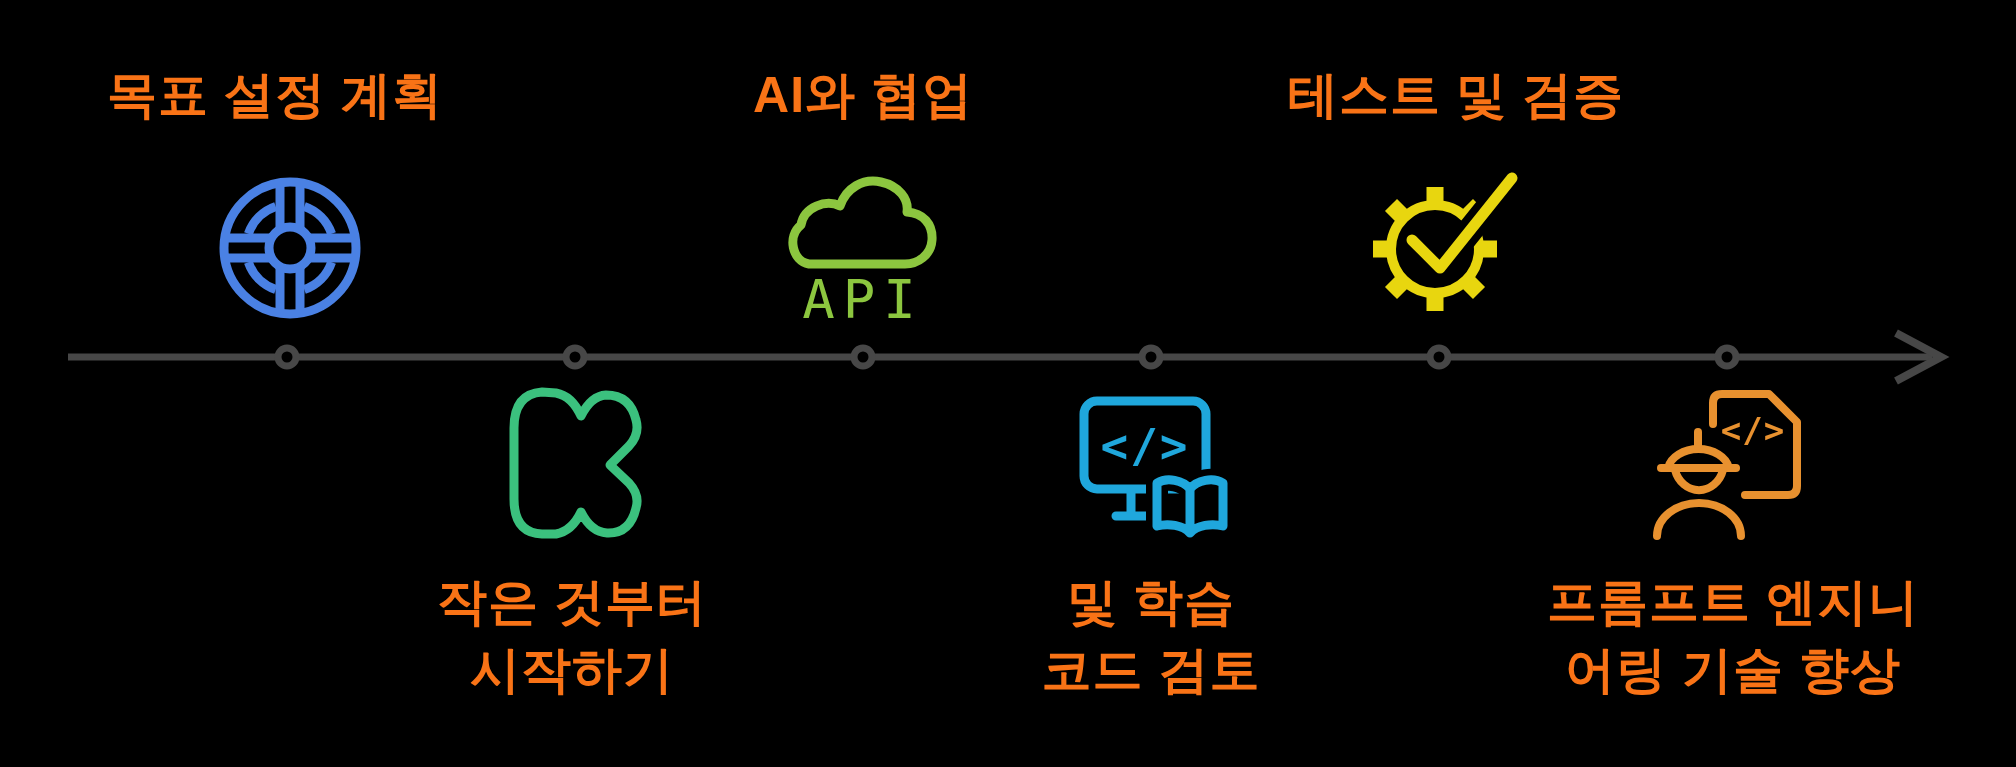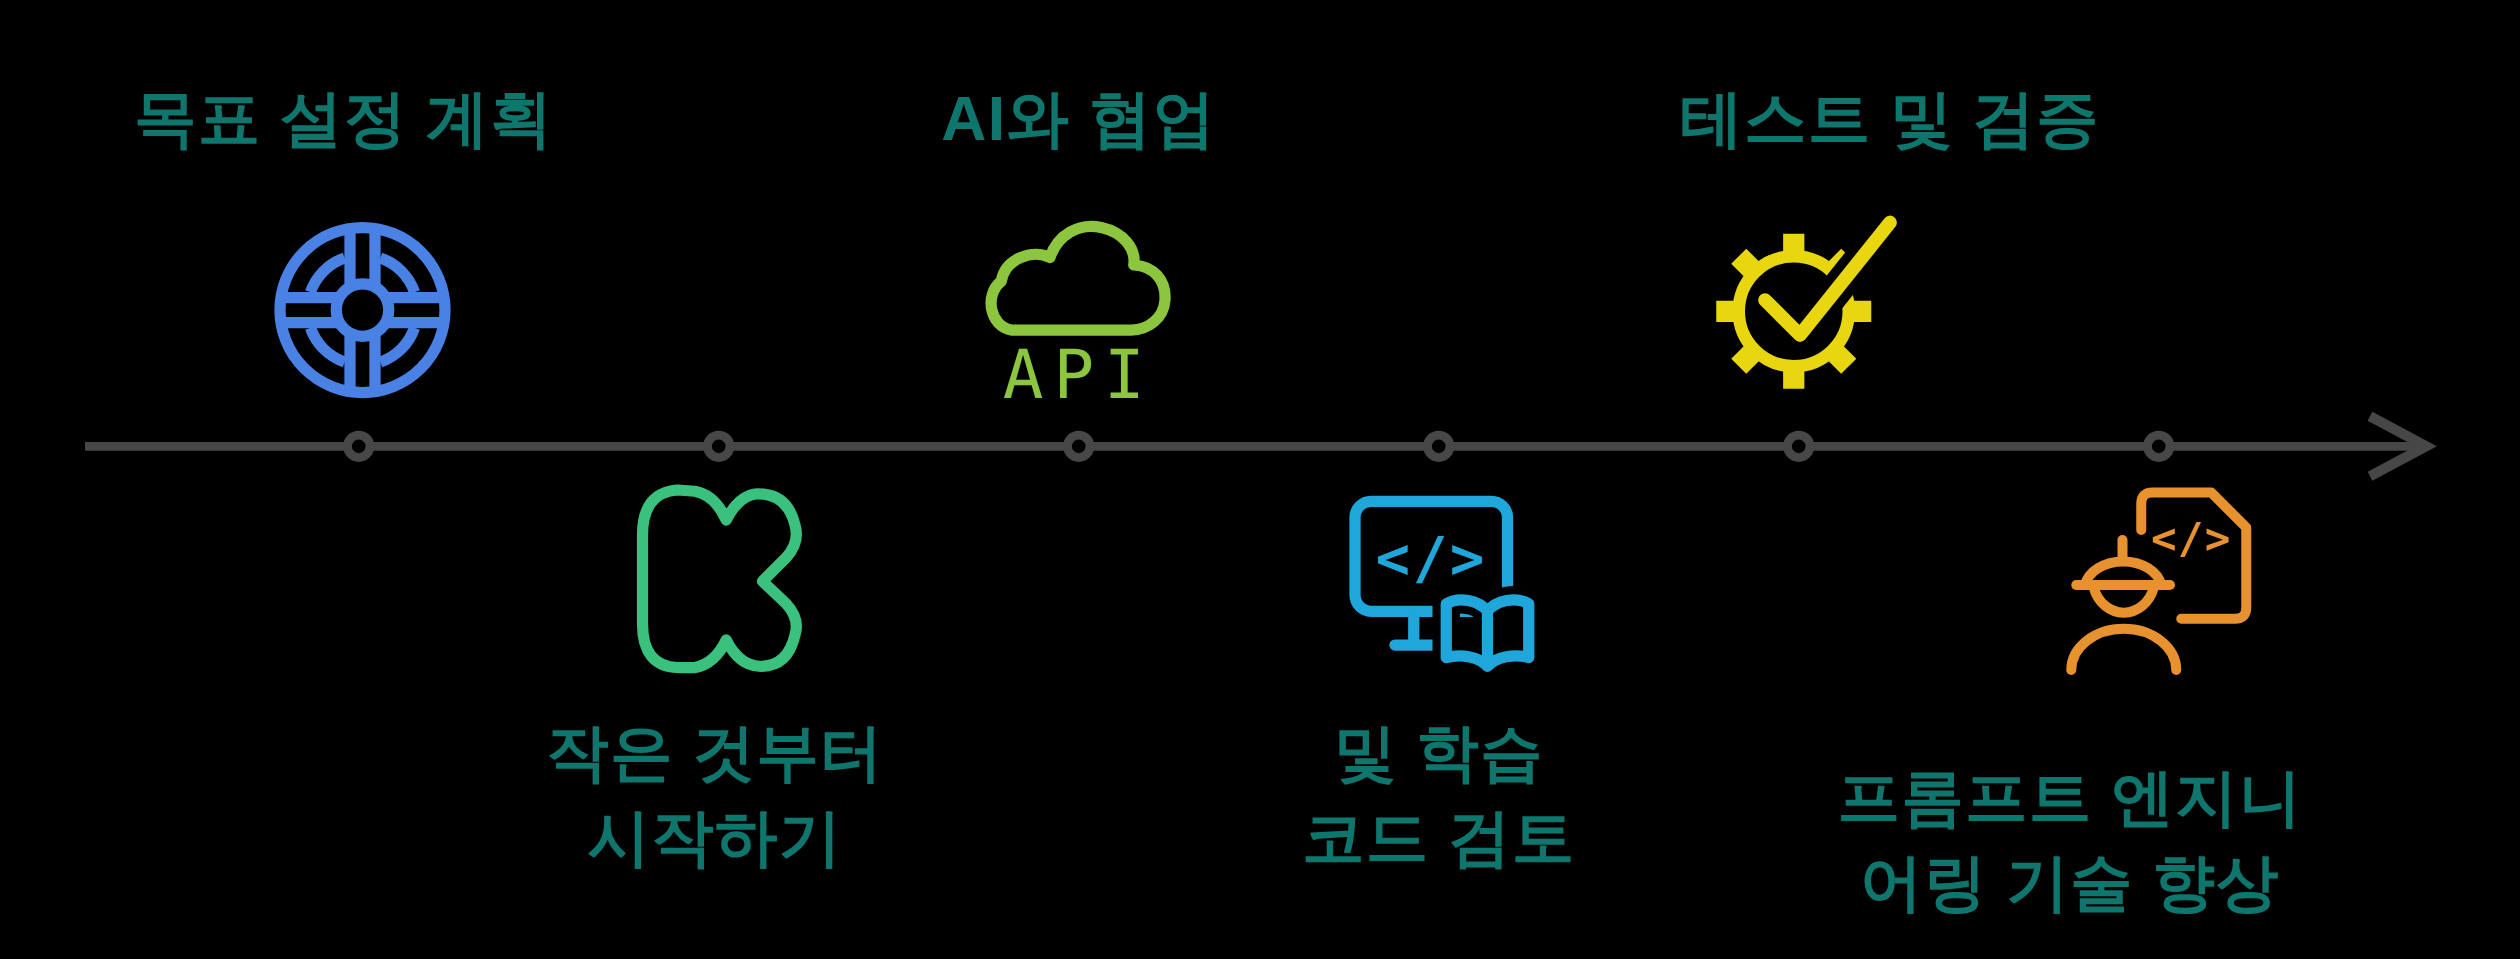--- a/index.html
+++ b/index.html
@@ -7,21 +7,21 @@
     position:relative;
     width:2016px;height:767px;
     background:#000;
     overflow:hidden;
     font-family:"Liberation Sans","DejaVu Sans",sans-serif;
   }
   .diagram-svg{position:absolute;left:0;top:0;}
   .step-label{
     position:absolute;
     transform:translateX(-50%);
-    color:#0f766e;
+    color:#f97316;
     font-weight:600;
     font-size:50px;
     text-align:center;
     white-space:nowrap;
     letter-spacing:1px;
   }
   .label-top{top:64px;line-height:62px;}
   .label-bottom{top:568px;line-height:68px;}
 </style>
 </head>
@@ -141,32 +141,32 @@
   </svg>
 
   <div class="step-label label-top" style="left:275px;">
     <div>목표 설정 계획</div>
   </div>
 
   <div class="step-label label-top" style="left:863px;text-align:right;">
     <div>AI와 협업</div>
   </div>
 
-  <div class="step-label label-top" style="left:1512px;">
+  <div class="step-label label-top" style="left:1456px;">
     <div>테스트 및 검증</div>
   </div>
 
   <div class="step-label label-bottom" style="left:572px;">
     <div>작은 것부터</div>
     <div>시작하기</div>
   </div>
 
   <div class="step-label label-bottom" style="left:1151px;">
     <div>및 학습</div>
     <div>코드 검토</div>
   </div>
 
-  <div class="step-label label-bottom" style="left:1656px;margin-top:36px;">
+  <div class="step-label label-bottom" style="left:1733px;">
     <div>프롬프트 엔지니</div>
     <div>어링 기술 향상</div>
   </div>
 
 </div>
 
 </body></html>

